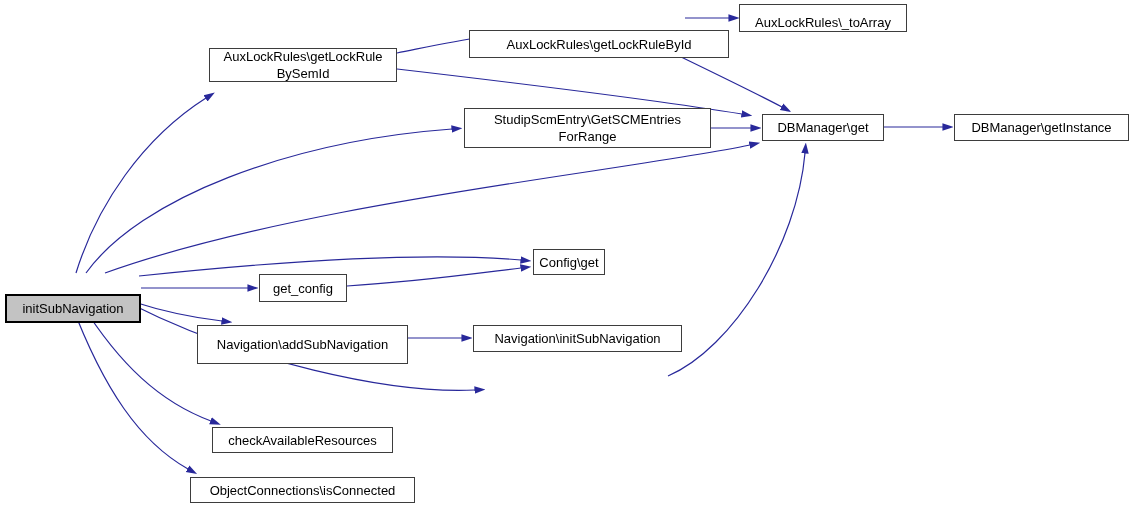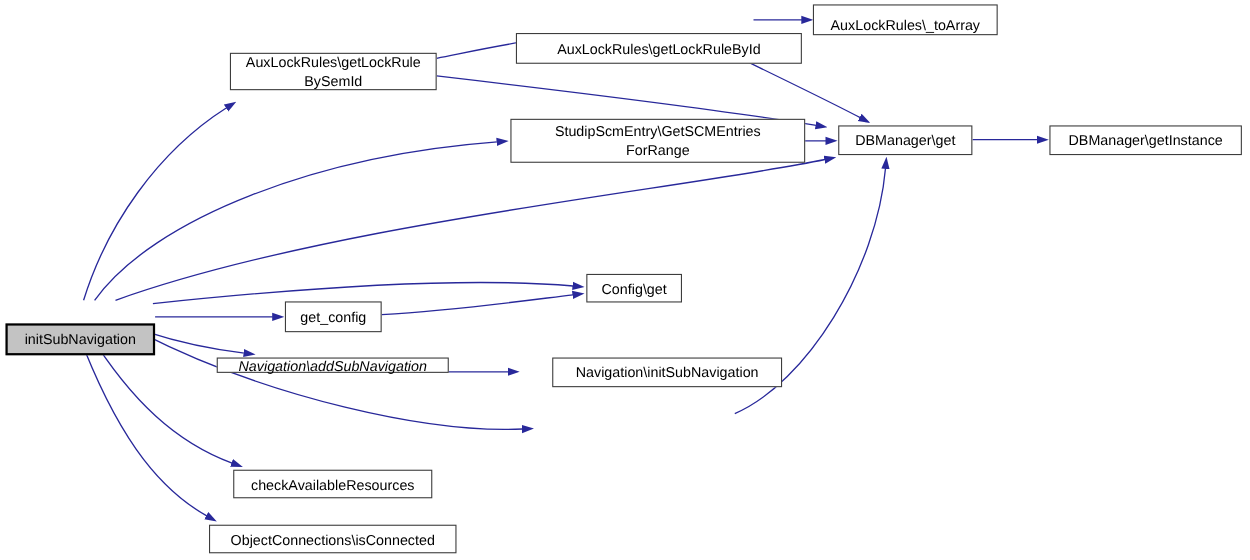--- a/index.html
+++ b/index.html
@@ -76,46 +76,46 @@
   </div>
 
   <div class="node" style="left:469px;top:16px;width:260px;height:28px;margin-top:14px;">
     <span>AuxLockRules\getLockRuleById</span>
   </div>
 
   <div class="node" style="left:739px;top:4px;width:168px;height:28px;justify-content:flex-end;">
     <span>AuxLockRules\_toArray</span>
   </div>
 
-  <div class="node" style="left:464px;top:108px;width:268px;height:40px;">
+  <div class="node" style="left:464px;top:108px;width:247px;height:40px;">
     <span>StudipScmEntry\GetSCMEntries</span>
     <span>ForRange</span>
   </div>
 
   <div class="node" style="left:762px;top:114px;width:122px;height:27px;">
     <span>DBManager\get</span>
   </div>
 
   <div class="node" style="left:954px;top:114px;width:175px;height:27px;">
     <span>DBManager\getInstance</span>
   </div>
 
-  <div class="node" style="left:533px;top:249px;width:87px;height:26px;">
+  <div class="node" style="left:533px;top:249px;width:72px;height:26px;">
     <span>Config\get</span>
   </div>
 
   <div class="node" style="left:259px;top:274px;width:88px;height:28px;">
     <span>get_config</span>
   </div>
 
-  <div class="node" style="left:197px;top:325px;width:211px;height:14px;font-style:italic;">
+  <div class="node" style="left:197px;top:325px;width:211px;height:39px;">
     <span>Navigation\addSubNavigation</span>
   </div>
 
-  <div class="node" style="left:473px;top:325px;width:209px;height:27px;margin-left:29px;">
+  <div class="node" style="left:473px;top:325px;width:209px;height:27px;">
     <span>Navigation\initSubNavigation</span>
   </div>
 
 
   <div class="node" style="left:212px;top:427px;width:181px;height:26px;">
     <span>checkAvailableResources</span>
   </div>
 
   <div class="node" style="left:190px;top:477px;width:225px;height:26px;">
     <span>ObjectConnections\isConnected</span>

